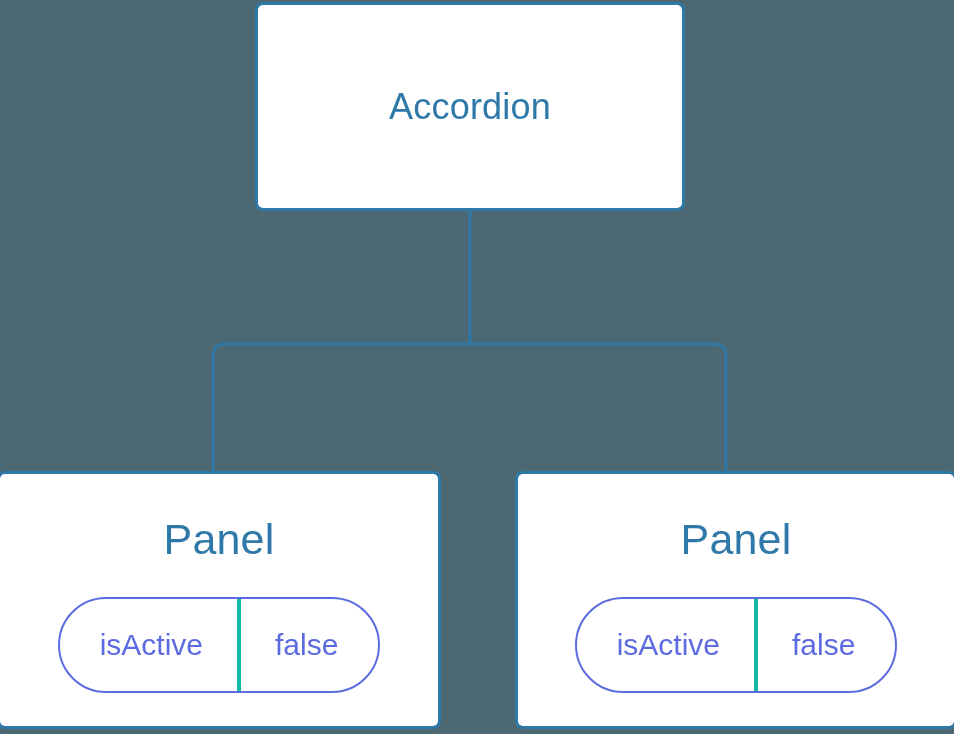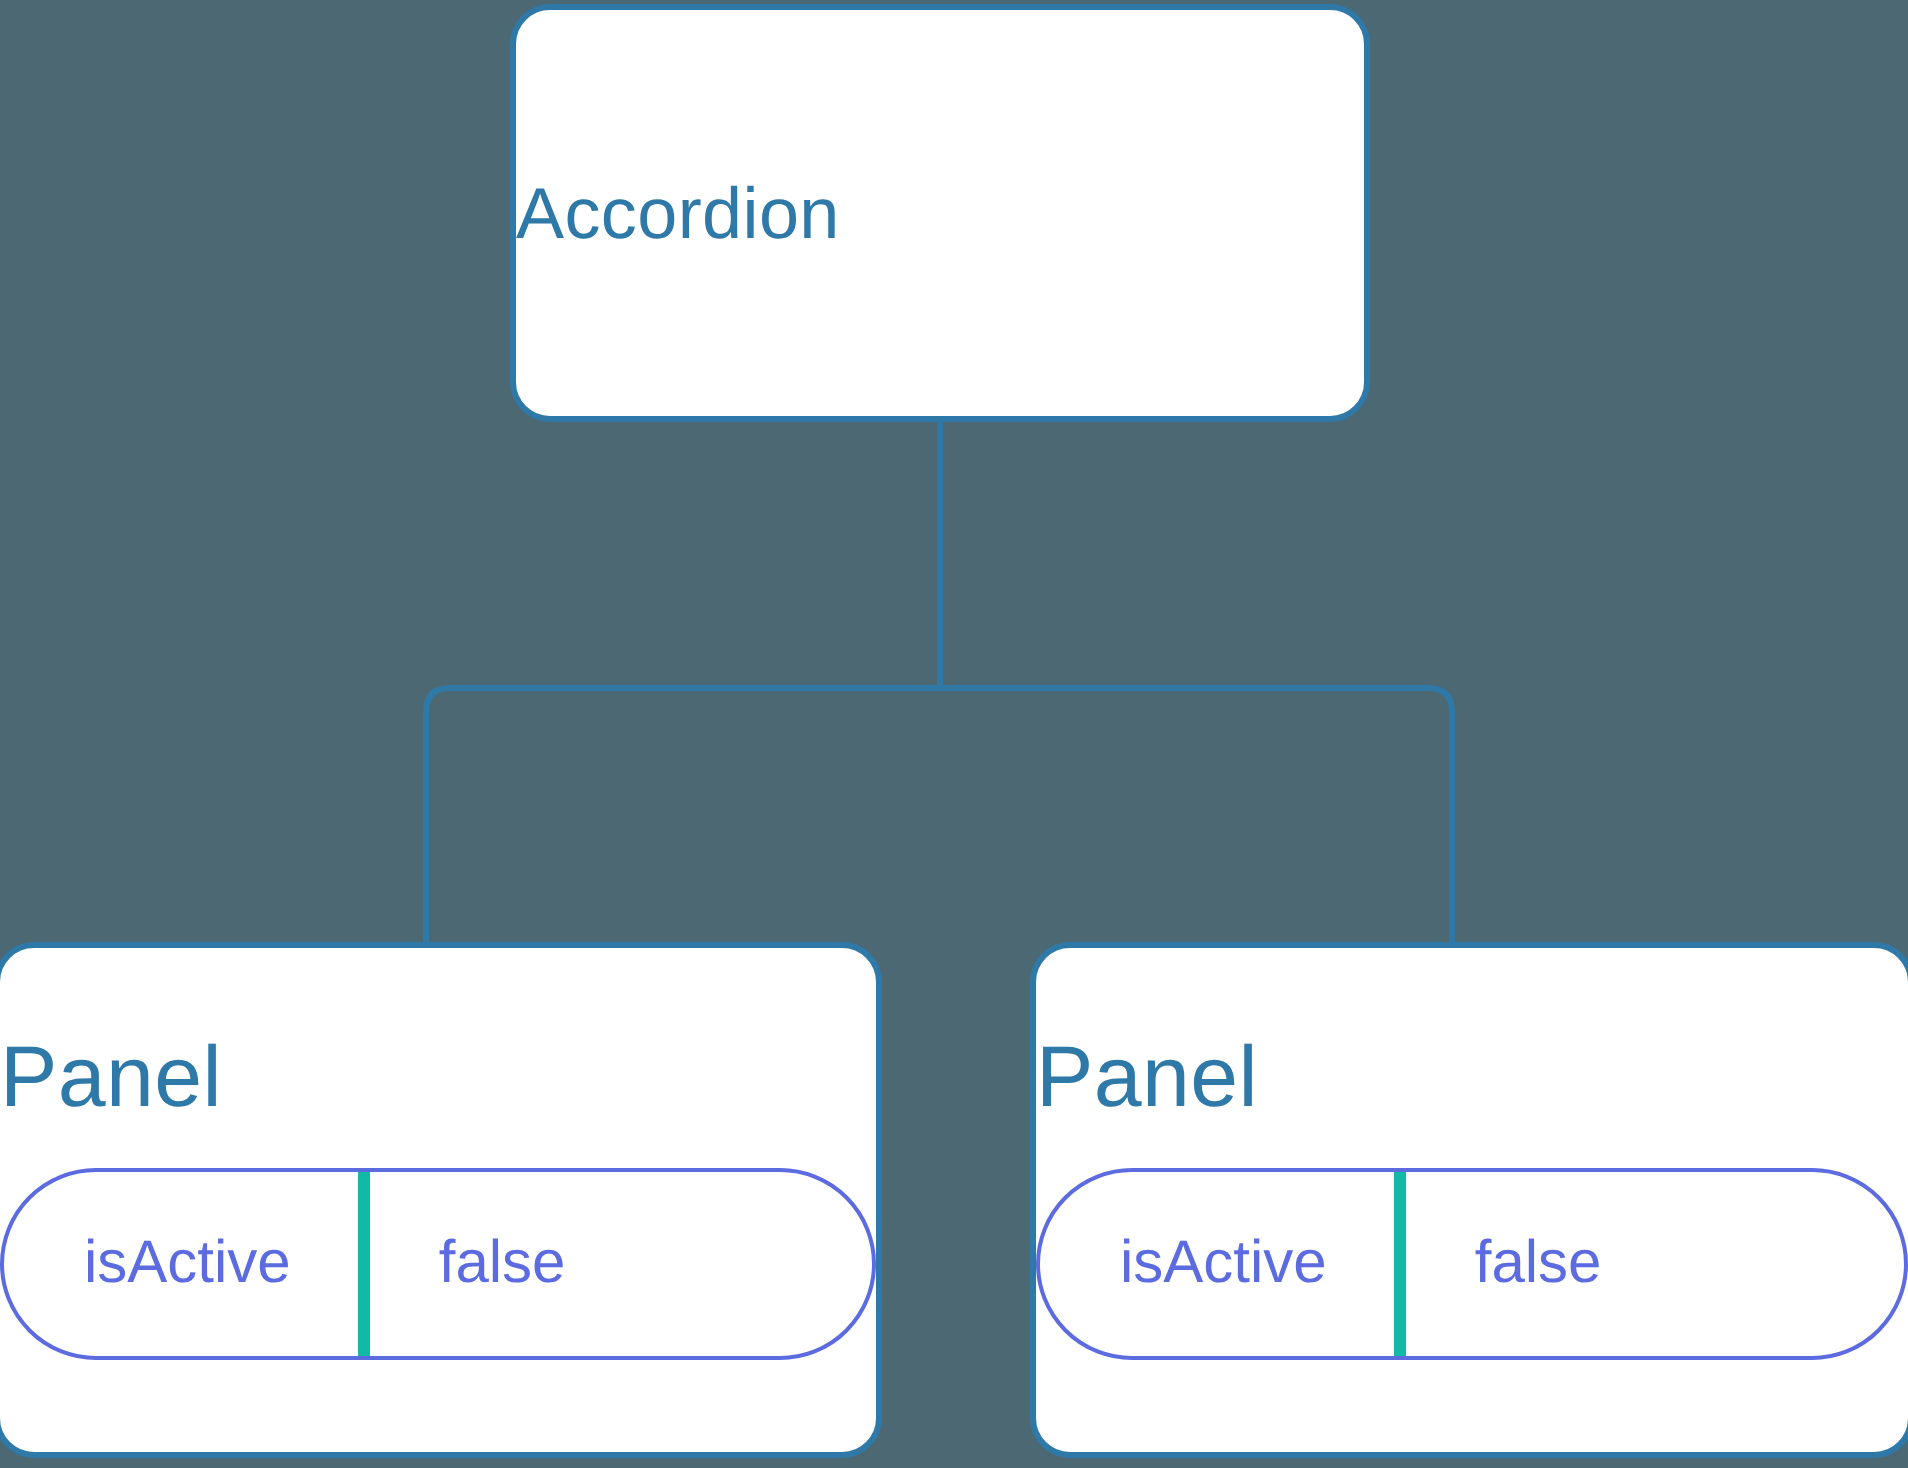--- a/index.html
+++ b/index.html
@@ -28,24 +28,25 @@
     width: 954px;
     height: 734px;
     pointer-events: none;
   }
 
   
   .node {
     position: absolute;
     background: #ffffff;
     border: 3px solid #2e79a8;
-    border-radius: 20px;
+    border-radius: 8px;
     box-sizing: border-box;
     display: flex;
     flex-direction: column;
+    align-items: center;
   }
 
   .node-root {
     left: 255px;
     top: 2px;
     width: 430px;
     height: 209px;
     justify-content: center;
   }
 
@@ -73,21 +74,21 @@
   }
 
   .node-child-right {
     left: 515px;
     top: 471px;
     width: 442px;
   }
 
   
   .state-pill {
-    margin-top: 21px;
+    margin-top: 34px;
     display: flex;
     align-items: stretch;
     border: 2px solid #5c6be0;
     border-radius: 999px;
     height: 92px;
     overflow: hidden;
     background: transparent;
   }
 
   .state-key,
@@ -100,21 +101,21 @@
     white-space: nowrap;
     box-sizing: border-box;
   }
 
   .state-key {
     padding: 0 34px 0 40px;
   }
 
   .state-val {
     padding: 0 40px 0 34px;
-    border-left: 6px solid #14b8a6;
+    border-left: 4px solid #14b8a6;
   }
 </style>
 </head>
 <body>
 
 <div id="diagram">
 
   <svg class="connector-layer" viewBox="0 0 954 734" width="954" height="734" fill="none">
 
     <path d="M 470 211 L 470 344" stroke="#2e79a8" stroke-width="3" fill="none"></path>

